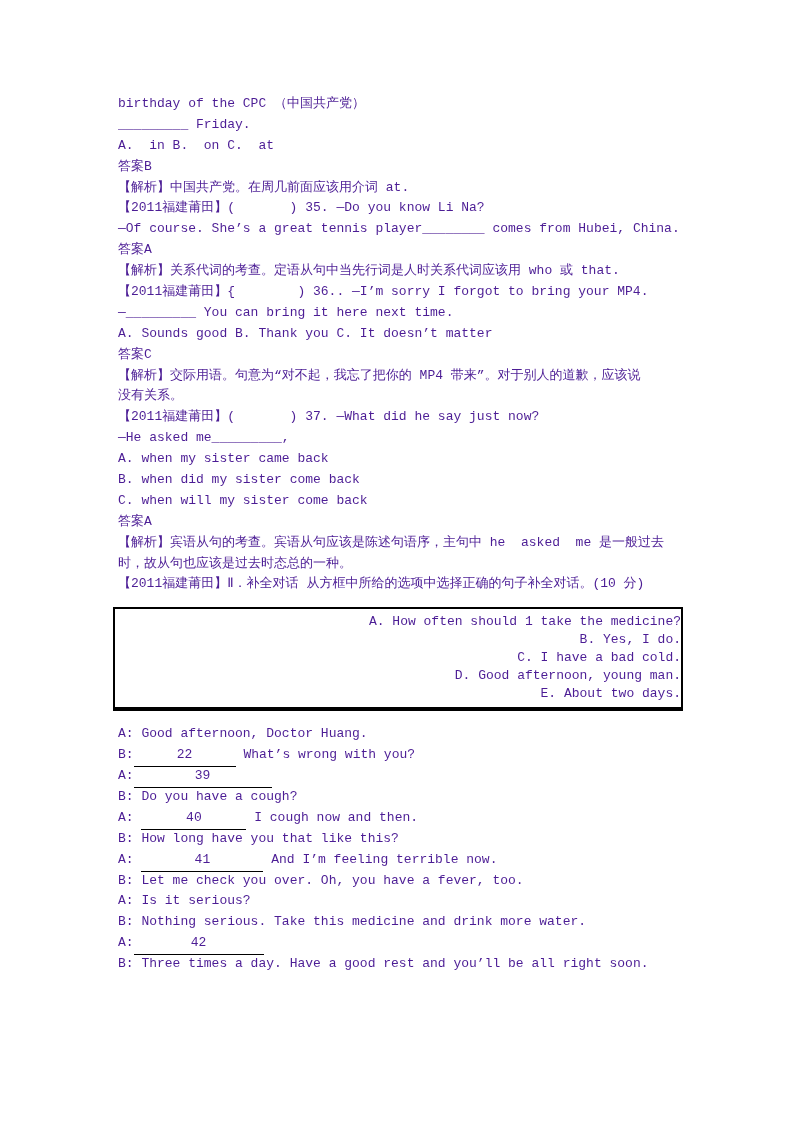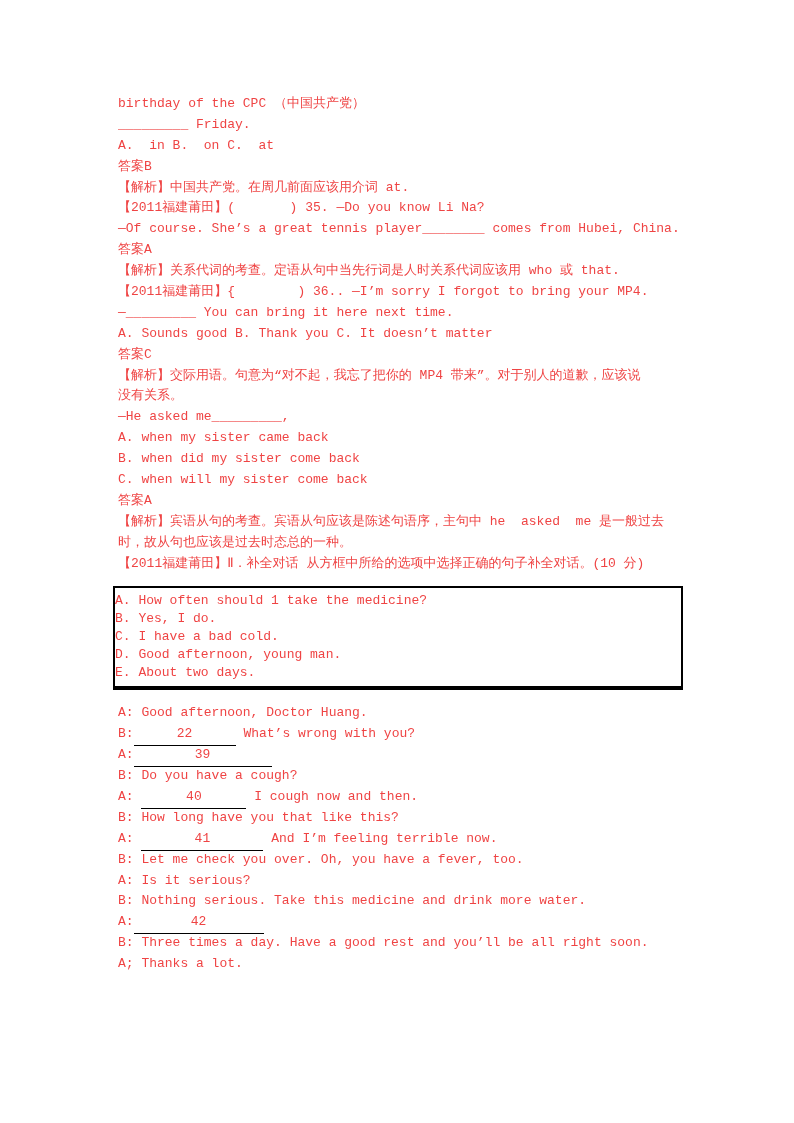--- a/index.html
+++ b/index.html
@@ -5,42 +5,42 @@
   html, body {
     margin: 0;
     padding: 0;
     background: #ffffff;
   }
   .page {
     position: relative;
     width: 794px;
     height: 1123px;
     background: #ffffff;
-    color: #ef4444;
+    color: #4c1d95;
     font-family: "Liberation Mono", "DejaVu Sans Mono", monospace;
     font-size: 13px;
     box-sizing: border-box;
     padding: 94px 90px 0 118px;
     overflow: hidden;
   }
   .line {
     white-space: pre;
     line-height: 20.9px;
     height: 20.9px;
   }
   .options-box {
     box-sizing: border-box;
     width: 570px;
     margin: 12px 0 13px -5px;
     border: 2px solid #000000;
     border-bottom: 4px solid #000000;
     padding: 4px 0 5px 0;
   }
   .options-box .line {
-    text-align: left;
+    text-align: right;
     line-height: 17.8px;
     height: 17.8px;
   }
   .blank {
     display: inline-block;
     border-bottom: 1px solid #000000;
     text-align: center;
     vertical-align: baseline;
   }
 </style>
@@ -57,20 +57,21 @@
       <div class="line"><span>【2011福建莆田】(       ) 35. —Do you know Li Na?</span></div>
       <div class="line"><span>—Of course. She’s a great tennis player________ comes from Hubei, China.</span></div>
       <div class="line"><span>答案A</span></div>
       <div class="line"><span>【解析】关系代词的考查。定语从句中当先行词是人时关系代词应该用 who 或 that.</span></div>
       <div class="line"><span>【2011福建莆田】{        ) 36.. —I’m sorry I forgot to bring your MP4.</span></div>
       <div class="line"><span>—_________ You can bring it here next time.</span></div>
       <div class="line"><span>A. Sounds good B. Thank you C. It doesn’t matter</span></div>
       <div class="line"><span>答案C</span></div>
       <div class="line"><span>【解析】交际用语。句意为“对不起，我忘了把你的 MP4 带来”。对于别人的道歉，应该说</span></div>
       <div class="line"><span>没有关系。</span></div>
+      <div class="line"><span>【2011福建莆田】(       ) 37. —What did he say just now?</span></div>
       <div class="line"><span>—He asked me_________,</span></div>
       <div class="line"><span>A. when my sister came back</span></div>
       <div class="line"><span>B. when did my sister come back</span></div>
       <div class="line"><span>C. when will my sister come back</span></div>
       <div class="line"><span>答案A</span></div>
       <div class="line"><span>【解析】宾语从句的考查。宾语从句应该是陈述句语序，主句中 he  asked  me 是一般过去</span></div>
       <div class="line"><span>时，故从句也应该是过去时态总的一种。</span></div>
       <div class="line"><span>【2011福建莆田】Ⅱ．补全对话 从方框中所给的选项中选择正确的句子补全对话。(10 分)</span></div>
     </div>
   <div class="options-box" id="options-box">
@@ -86,15 +87,14 @@
       <div class="line"><span>A:</span><span class="blank" style="width: 138px;">39</span></div>
       <div class="line"><span>B: Do you have a cough?</span></div>
       <div class="line"><span>A: </span><span class="blank" style="width: 105px;">40</span><span> I cough now and then.</span></div>
       <div class="line"><span>B: How long have you that like this?</span></div>
       <div class="line"><span>A: </span><span class="blank" style="width: 122px;">41</span><span> And I’m feeling terrible now.</span></div>
       <div class="line"><span>B: Let me check you over. Oh, you have a fever, too.</span></div>
       <div class="line"><span>A: Is it serious?</span></div>
       <div class="line"><span>B: Nothing serious. Take this medicine and drink more water.</span></div>
       <div class="line"><span>A:</span><span class="blank" style="width: 130px;">42</span></div>
       <div class="line"><span>B: Three times a day. Have a good rest and you’ll be all right soon.</span></div>
-      <div class="line"><span>A; Thanks a lot.</span></div>
     </div>
 </div>
 
 </body></html>

